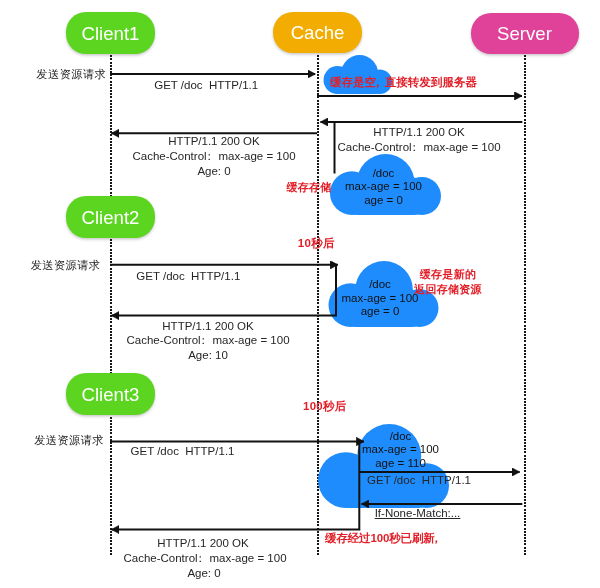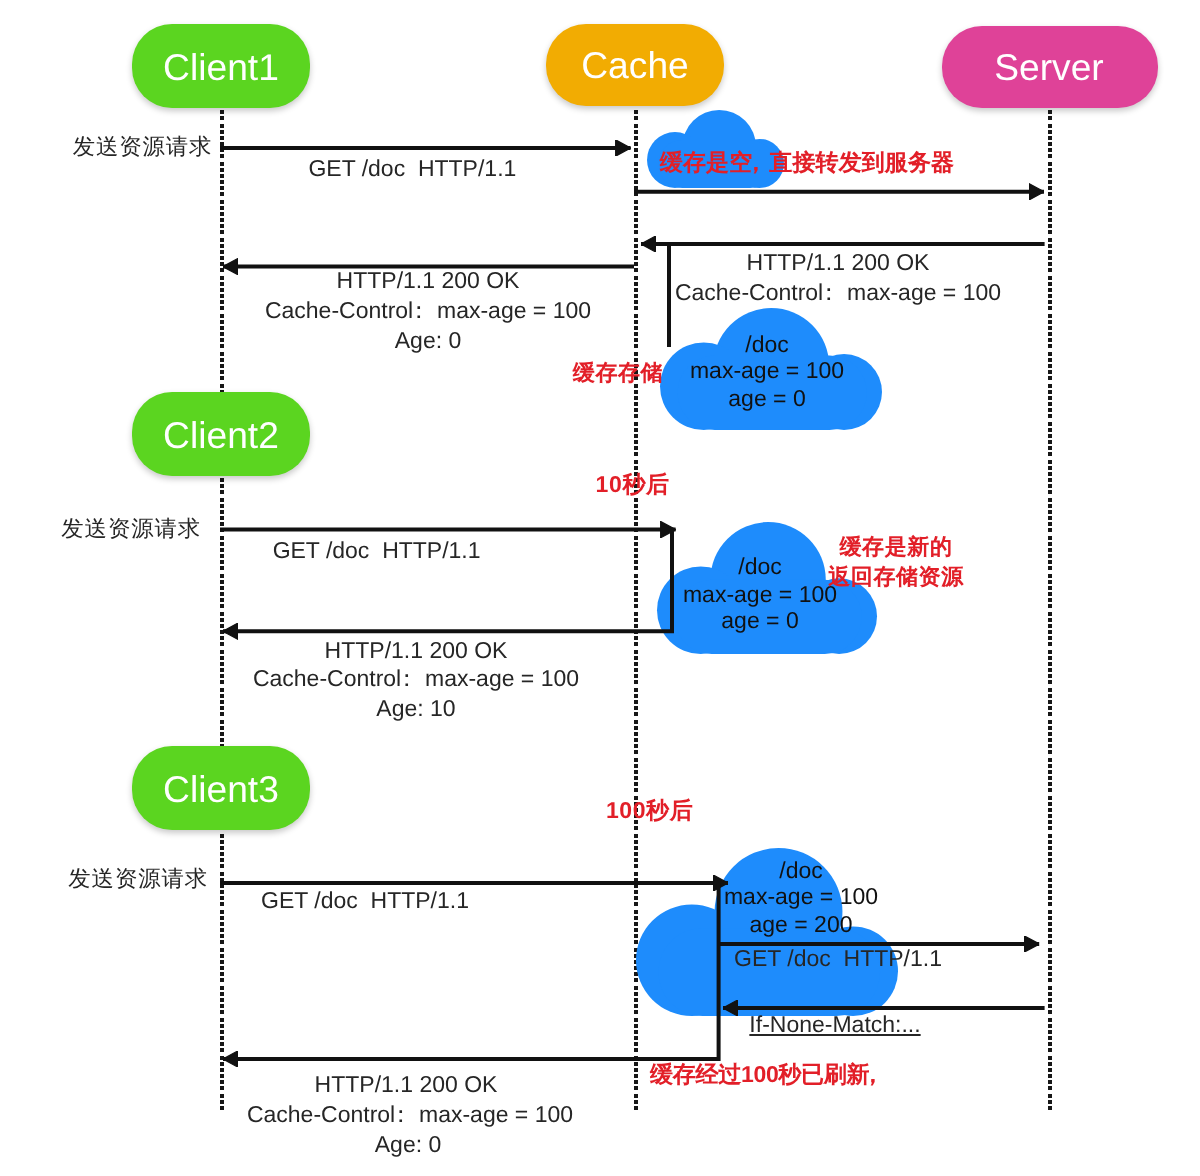--- a/index.html
+++ b/index.html
@@ -618,21 +618,21 @@
 <div class="tx c red" style="left:448px;top:282px;font-size:11px;">返回存储资源</div>
 <div class="tx c" style="left:208px;top:318.5px;">HTTP/1.1 200 OK</div>
 <div class="tx c" style="left:208px;top:333px;">Cache-Control<span class="fwcolon">：</span>  max-age = 100</div>
 <div class="tx c" style="left:208px;top:347.5px;">Age: 10</div>
 
 <div class="tx c red" style="left:324.8px;top:398.5px;font-size:11.5px;">100秒后</div>
 <div class="tx r" style="left:104px;top:432.7px;font-size:11.2px;letter-spacing:0.45px;">发送资源请求</div>
 <div class="tx c" style="left:182.5px;top:443.5px;">GET /doc  HTTP/1.1</div>
 <div class="cloudtx" style="left:400.5px;top:429.5px;">/doc</div>
 <div class="cloudtx" style="left:400.5px;top:443px;">max-age = 100</div>
-<div class="cloudtx" style="left:400.5px;top:456.5px;">age = 200</div>
+<div class="cloudtx" style="left:400.5px;top:456.5px;">age = 110</div>
 <div class="tx c" style="left:419px;top:472.5px;">GET /doc  HTTP/1.1</div>
 <div class="tx c" style="left:417.5px;top:506px;text-decoration:underline;">If-None-Match:...</div>
 <div class="tx c red" style="left:384px;top:530.5px;font-size:11.5px;letter-spacing:-0.15px;">缓存经过100秒已刷新<span class="fwcomma">，</span></div>
 <div class="tx c" style="left:203px;top:536px;">HTTP/1.1 200 OK</div>
 <div class="tx c" style="left:205px;top:550.5px;">Cache-Control<span class="fwcolon">：</span>  max-age = 100</div>
 <div class="tx c" style="left:204px;top:565.5px;">Age: 0</div>
 
 </div>
 
 </body></html>

